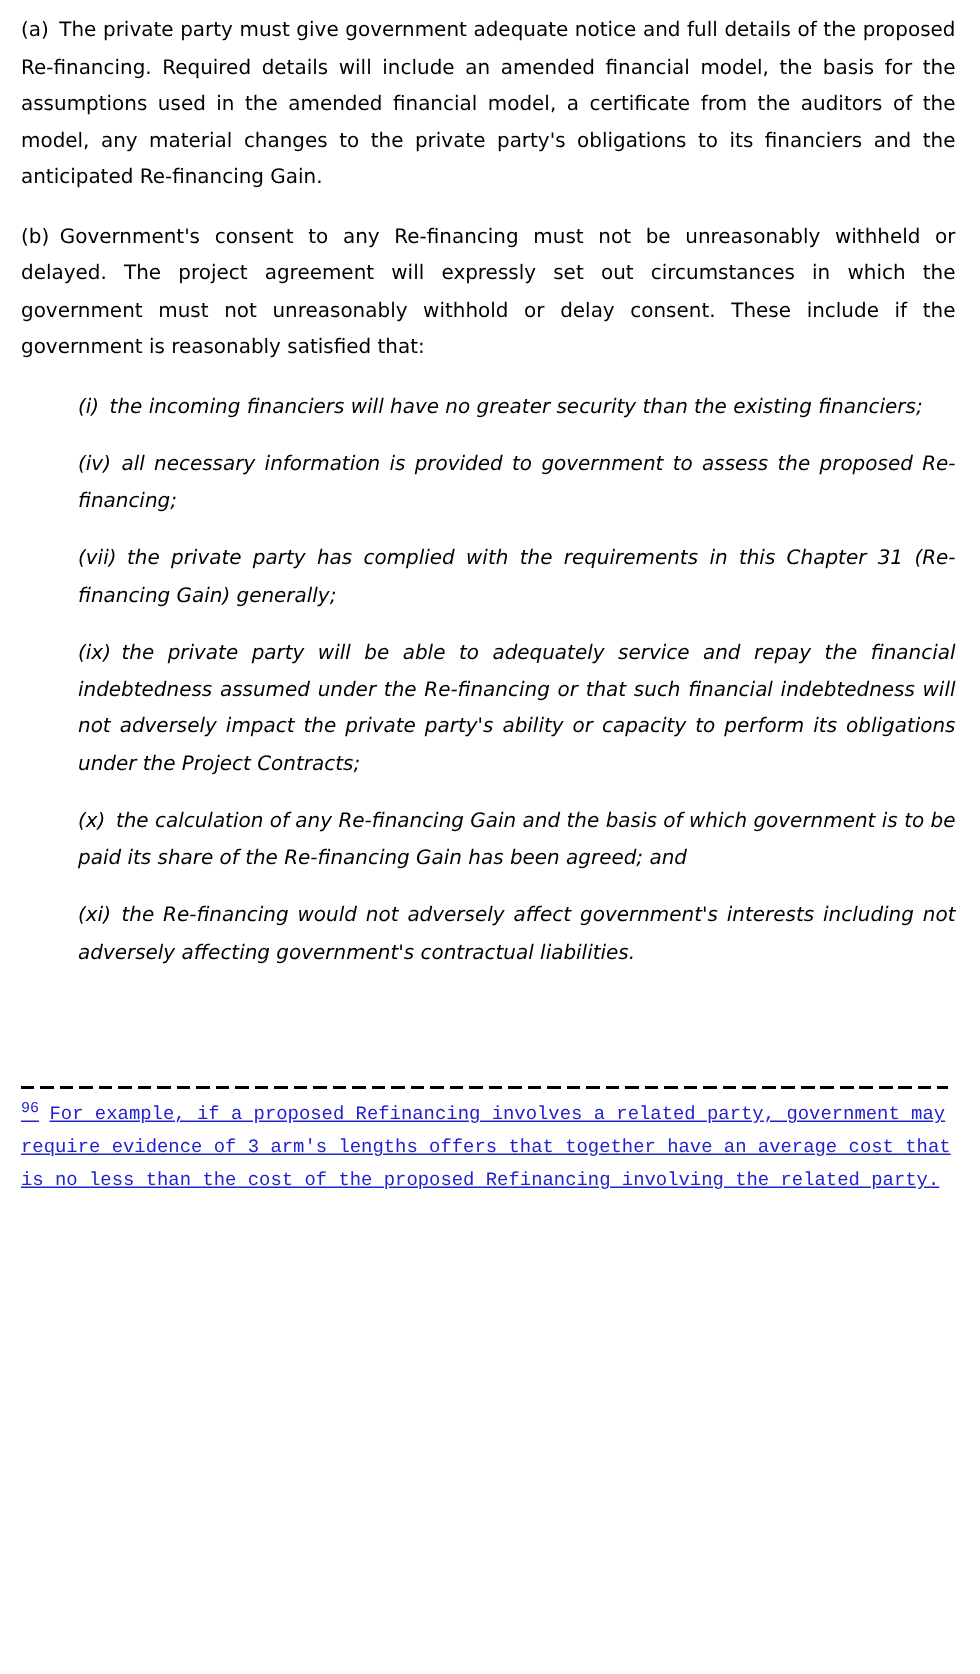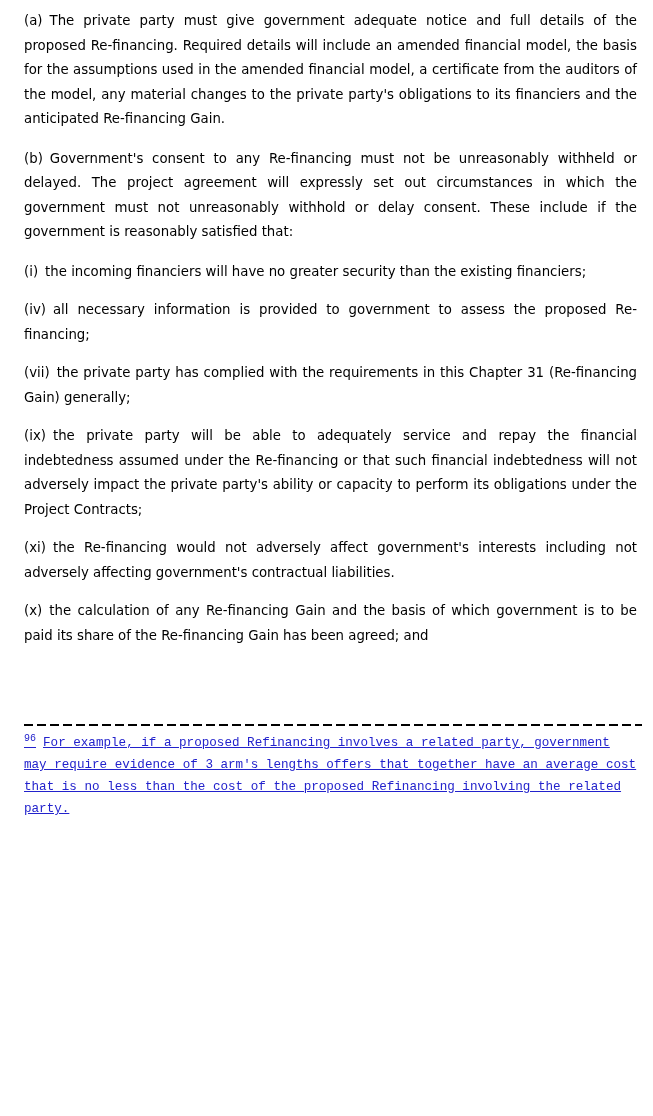--- a/index.html
+++ b/index.html
@@ -15,29 +15,31 @@
   body {
     width: 653px;
     height: 1116px;
     overflow: hidden;
     background: var(--bg-color);
     color: var(--text-color);
     font-family: "DejaVu Sans", "Liberation Sans", sans-serif;
     font-size: 13.3px;
   }
   .doc {
-    padding: 9px 16px 0 24px;
+    padding: 9px 16px 0 14px;
   }
   p.para, p.sub {
     margin: 0 0 15px 0;
     line-height: 24.5px;
     text-align: justify;
   }
   p.sub {
+    margin-left: 38px;
     margin-bottom: 14px;
+    font-style: italic;
   }
   .lbl {
     padding-right: 7px;
   }
   sup.fnref {
     line-height: 0;
   }
   sup.fnref a {
     color: var(--link-color);
     text-decoration: underline;
@@ -83,21 +85,21 @@
 
   <p class="sub"><span class="lbl">(iv)</span><span>all necessary information is provided to government to assess the proposed Re-financing;</span></p>
 
 
 
   <p class="sub"><span class="lbl">(vii)</span><span>the private party has complied with the requirements in this Chapter 31 (Re-financing Gain) generally;</span></p>
 
 
   <p class="sub"><span class="lbl">(ix)</span><span>the private party will be able to adequately service and repay the financial indebtedness assumed under the Re-financing or that such financial indebtedness will not adversely impact the private party's ability or capacity to perform its obligations under the Project Contracts;</span></p>
 
+  <p class="sub"><span class="lbl">(x)</span><span>the calculation of any Re-financing Gain and the basis of which government is to be paid its share of the Re-financing Gain has been agreed; and</span></p>
+
   <p class="sub"><span class="lbl">(xi)</span><span>the Re-financing would not adversely affect government's interests including not adversely affecting government's contractual liabilities.</span></p>
-
-  <p class="sub"><span class="lbl">(x)</span><span>the calculation of any Re-financing Gain and the basis of which government is to be paid its share of the Re-financing Gain has been agreed; and</span></p>
 
   <div class="separator"></div>
 
   <p class="footnote"><a><sup>96</sup><span>For example, if a proposed Refinancing involves a related party, government may require evidence of 3 arm's lengths offers that together have an average cost that is no less than the cost of the proposed Refinancing involving the related party.</span></a></p>
 
 </div>
 
 </body></html>

